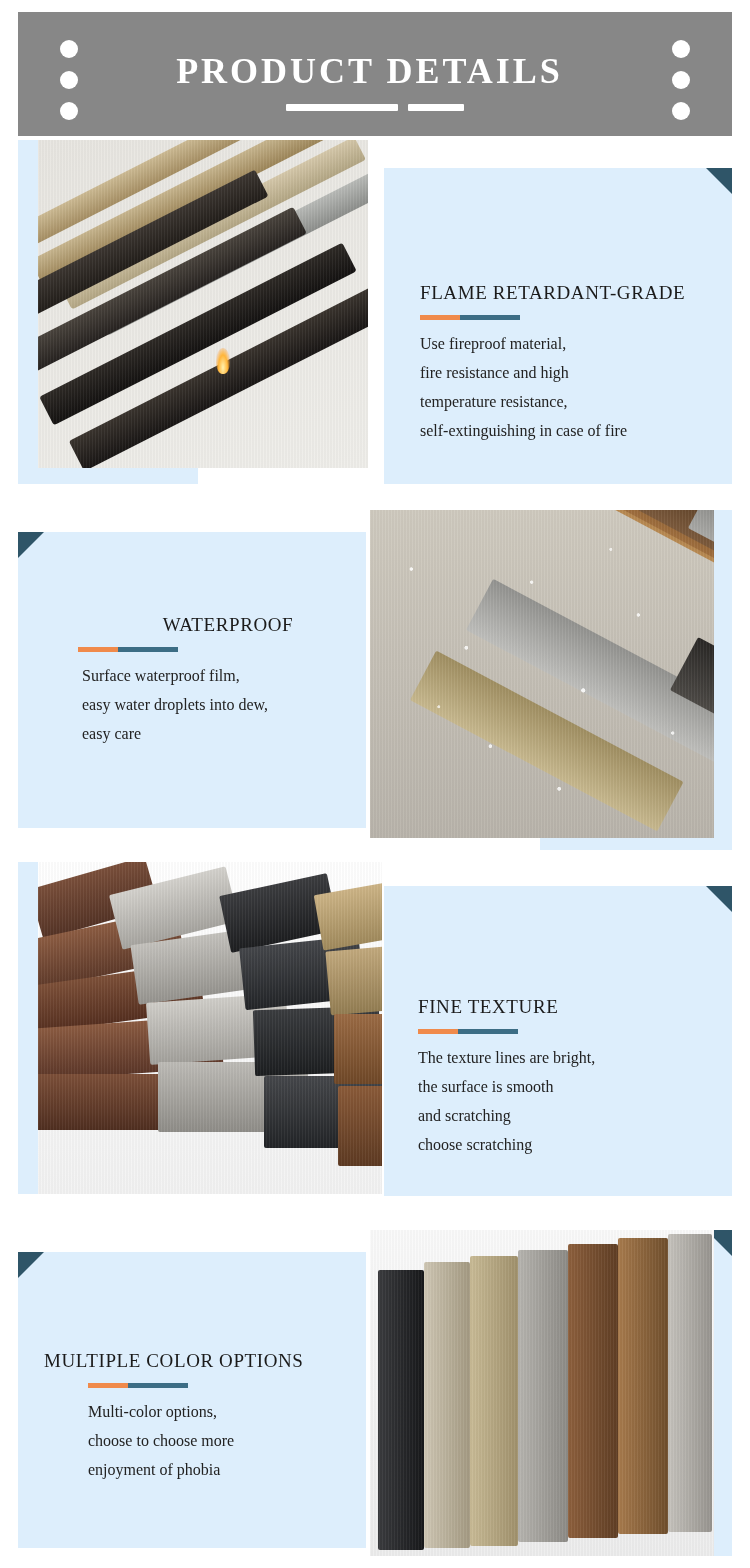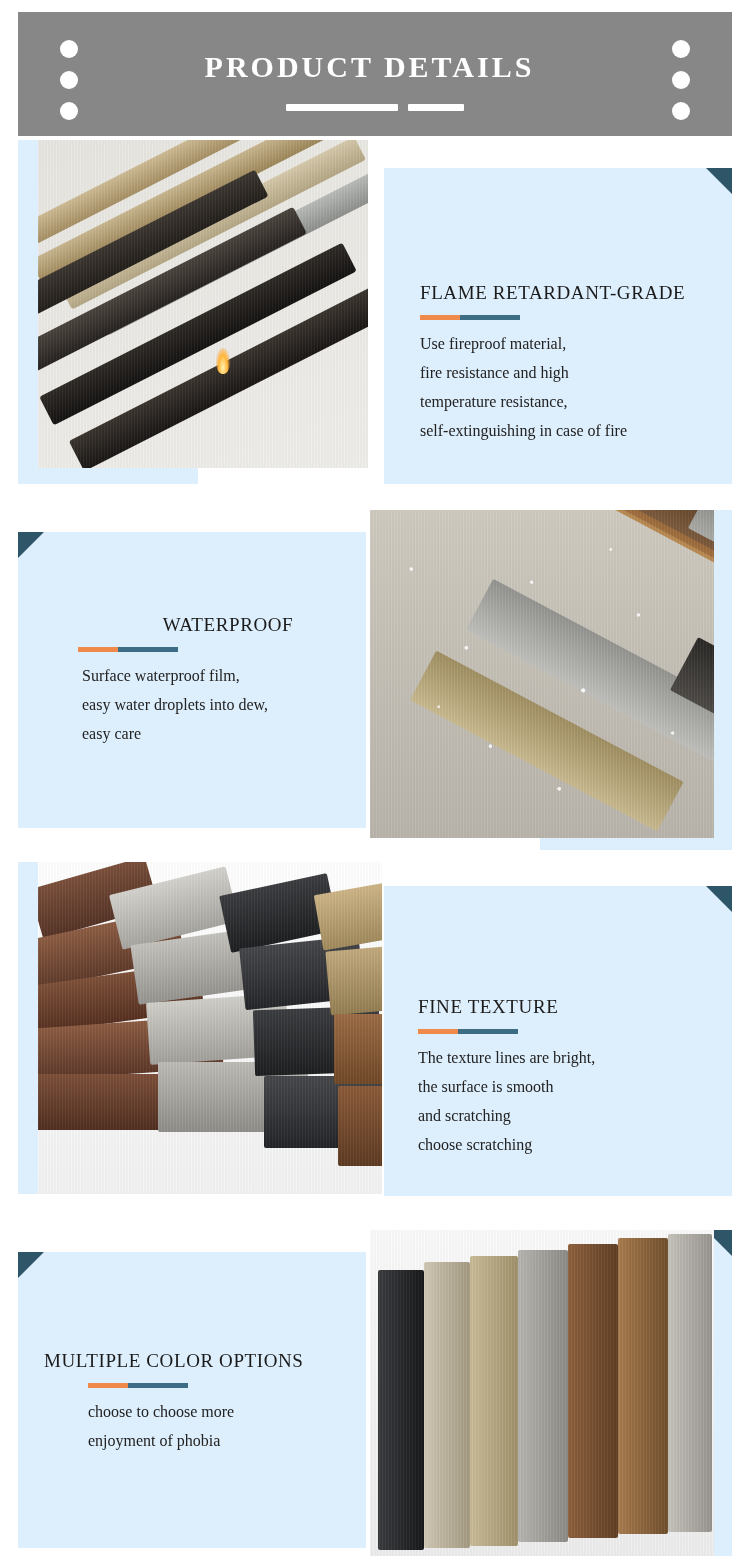--- a/index.html
+++ b/index.html
@@ -24,21 +24,21 @@
     width: 714px;
     height: 124px;
     background: #878787;
   }
   .banner-title {
     position: absolute;
     left: 0; right: 11px;
     top: 38px;
     text-align: center;
     color: #ffffff;
-    font-size: 30px;
+    font-size: 36px;
     letter-spacing: 3px;
     font-family: "Liberation Serif", serif;
     font-weight: bold;
   }
   .banner-rule {
     position: absolute;
     left: 50%;
     top: 92px;
     transform: translateX(-50%);
     display: flex;
@@ -339,19 +339,20 @@
       </div>
     </div>
 
     <div class="txt" style="left:44px; top:1348px; width:320px;">
       <div class="feat-title">MULTIPLE COLOR OPTIONS</div>
       <div class="divider" style="margin-left:44px;">
         <span class="d-orange"></span>
         <span class="d-blue"></span>
       </div>
       <div class="feat-body" style="margin-left:44px;">
+        <div>Multi-color options,</div>
         <div>choose to choose more</div>
         <div>enjoyment of phobia</div>
       </div>
     </div>
   </div>
 
 </div>
 
 </body></html>

